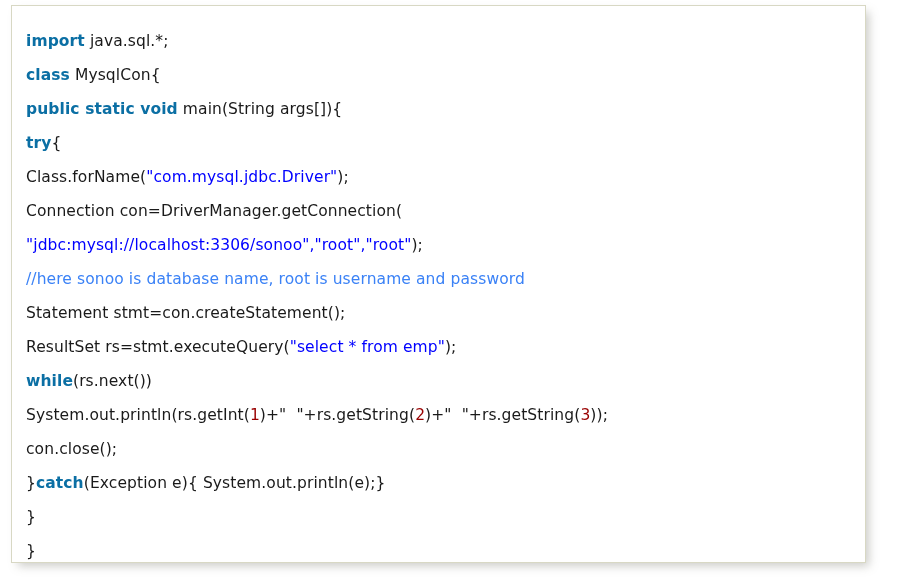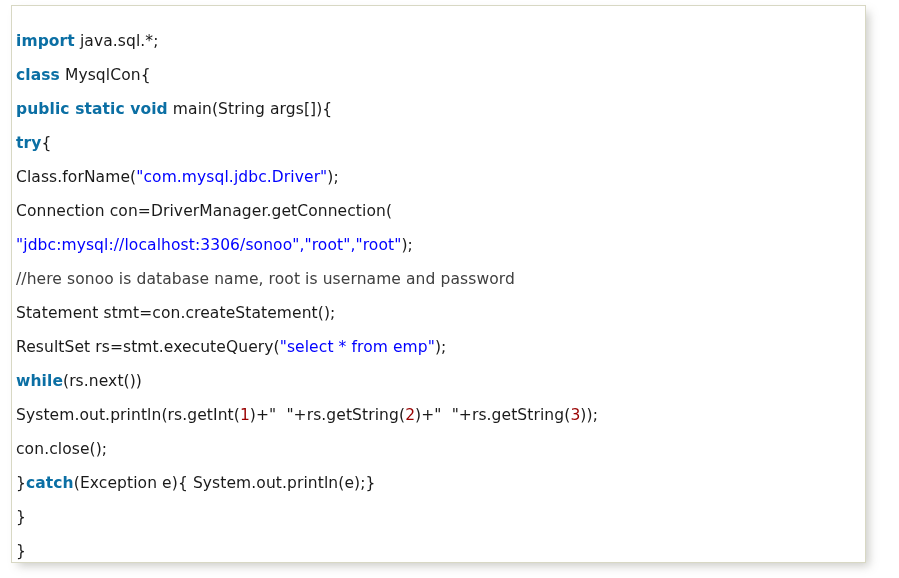--- a/index.html
+++ b/index.html
@@ -19,21 +19,21 @@
   #code-card {
     position: absolute;
     left: 11px;
     top: 5px;
     width: 855px;
     height: 558px;
     box-sizing: border-box;
     background: #ffffff;
     border: 1px solid #d8d8c4;
     box-shadow: 5px 5px 9px -2px rgba(120,120,110,0.38);
-    padding: 18px 14px 10px 4px;
+    padding: 18px 14px 10px 14px;
   }
 
   #code-block {
     margin: 0;
     padding: 0;
     list-style: none;
   }
 
   .code-line {
     display: block;
@@ -42,21 +42,21 @@
     font-family: "DejaVu Sans", "Liberation Sans", sans-serif;
     font-size: 15.5px;
     color: #1a1a1a;
     white-space: pre;
     letter-spacing: 0.1px;
   }
 
   
   .tok-kw   { color: #0b6fa4; font-weight: bold; }
   .tok-str  { color: #0000ff; }
-  .tok-cmt  { color: #404040; }
+  .tok-cmt  { color: #3b82f6; }
   .tok-num  { color: #990000; }
   .tok-pln  { color: #1a1a1a; }
 </style>
 </head>
 <body>
 
 <div id="code-card">
   <code id="code-block"><span class="code-line"><span class="tok-kw">import</span><span class="tok-pln"> java.sql.*;</span></span><span class="code-line"><span class="tok-kw">class</span><span class="tok-pln"> MysqlCon{</span></span><span class="code-line"><span class="tok-kw">public static void</span><span class="tok-pln"> main(String args[]){</span></span><span class="code-line"><span class="tok-kw">try</span><span class="tok-pln">{</span></span><span class="code-line"><span class="tok-pln">Class.forName(</span><span class="tok-str">"com.mysql.jdbc.Driver"</span><span class="tok-pln">);</span></span><span class="code-line"><span class="tok-pln">Connection con=DriverManager.getConnection(</span></span><span class="code-line"><span class="tok-str">"jdbc:mysql://localhost:3306/sonoo","root","root"</span><span class="tok-pln">);</span></span><span class="code-line"><span class="tok-cmt">//here sonoo is database name, root is username and password</span></span><span class="code-line"><span class="tok-pln">Statement stmt=con.createStatement();</span></span><span class="code-line"><span class="tok-pln">ResultSet rs=stmt.executeQuery(</span><span class="tok-str">"select * from emp"</span><span class="tok-pln">);</span></span><span class="code-line"><span class="tok-kw">while</span><span class="tok-pln">(rs.next())</span></span><span class="code-line"><span class="tok-pln">System.out.println(rs.getInt(</span><span class="tok-num">1</span><span class="tok-pln">)+"  "+rs.getString(</span><span class="tok-num">2</span><span class="tok-pln">)+"  "+rs.getString(</span><span class="tok-num">3</span><span class="tok-pln">));</span></span><span class="code-line"><span class="tok-pln">con.close();</span></span><span class="code-line"><span class="tok-pln">}</span><span class="tok-kw">catch</span><span class="tok-pln">(Exception e){ System.out.println(e);}</span></span><span class="code-line"><span class="tok-pln">}</span></span><span class="code-line"><span class="tok-pln">}</span></span></code>
 </div>
 

